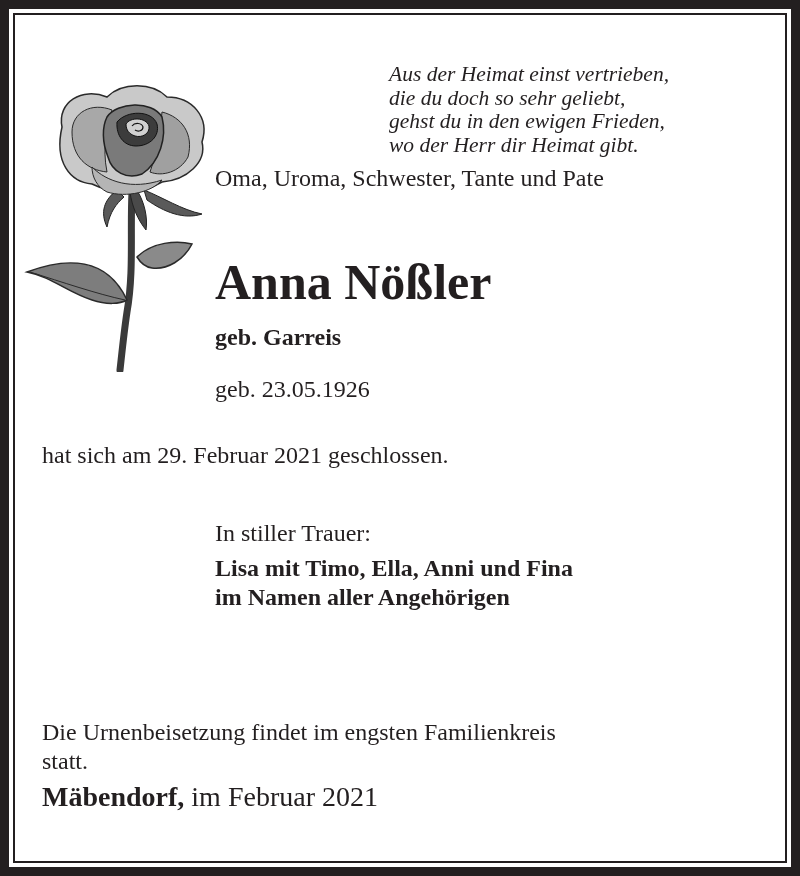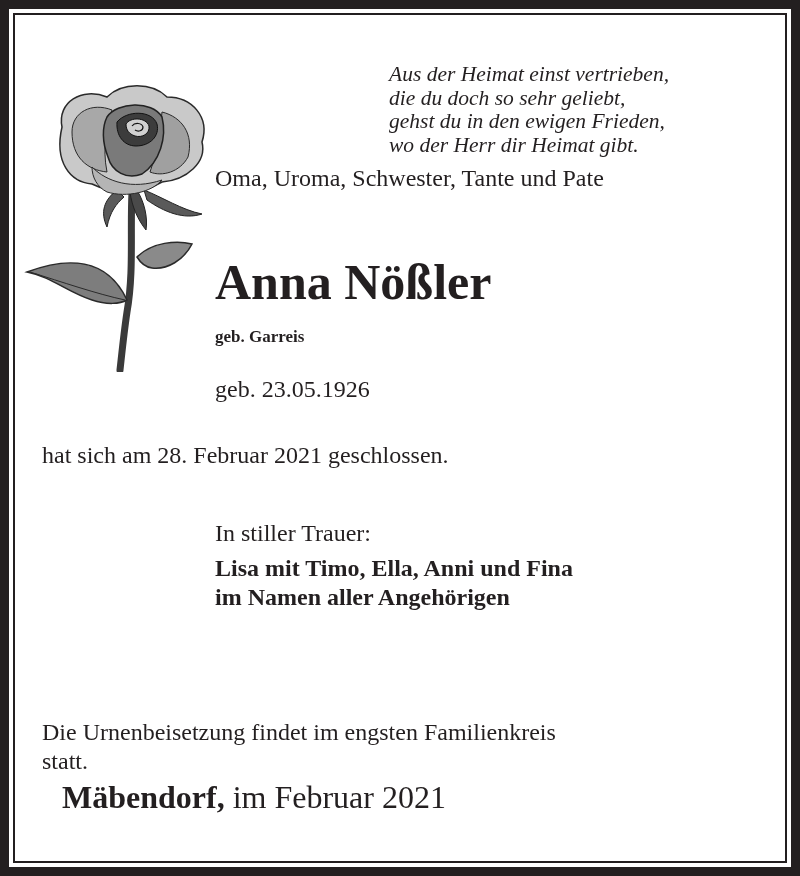--- a/index.html
+++ b/index.html
@@ -41,21 +41,21 @@
       line-height: 30px;
     }
     .name {
       left: 215px; top: 252px;
       font-size: 50px;
       font-weight: bold;
       line-height: 60px;
     }
     .maiden {
       left: 215px; top: 322px;
-      font-size: 17px;
+      font-size: 24px;
       font-weight: bold;
       line-height: 30px;
     }
     .born {
       left: 215px; top: 374px;
       font-size: 24px;
       line-height: 30px;
     }
     .closed {
       left: 42px; top: 440px;
@@ -75,23 +75,22 @@
     }
     .mourners div { display: block; }
     .burial {
       left: 42px; top: 718px;
       font-size: 24px;
       line-height: 29px;
     }
     .burial div { display: block; }
     .place {
       left: 42px; top: 782px;
-      font-size: 32px;
+      font-size: 28px;
       line-height: 30px;
-      margin-left: 20px;
     }
     .place b { font-weight: bold; }
   </style>
 </head>
 <body>
 
 <div class="outer-frame">
   <div class="inner-frame"></div>
 </div>
 
@@ -131,21 +130,21 @@
 </div>
 
 <div class="abs intro">
   <div>Oma, Uroma, Schwester, Tante und Pate</div>
 </div>
 
 <div class="abs name">Anna Nößler</div>
 <div class="abs maiden">geb. Garreis</div>
 <div class="abs born">geb. 23.05.1926</div>
 
-<div class="abs closed">hat sich am 28. Februar 2021 geschlossen.</div>
+<div class="abs closed">hat sich am 29. Februar 2021 geschlossen.</div>
 
 <div class="abs mourn-label">In stiller Trauer:</div>
 <div class="abs mourners">
   <div>Lisa mit Timo, Ella, Anni und Fina</div>
   <div>im Namen aller Angehörigen</div>
 </div>
 
 <div class="abs burial">
   <div>Die Urnenbeisetzung findet im engsten Familienkreis</div>
   <div>statt.</div>

